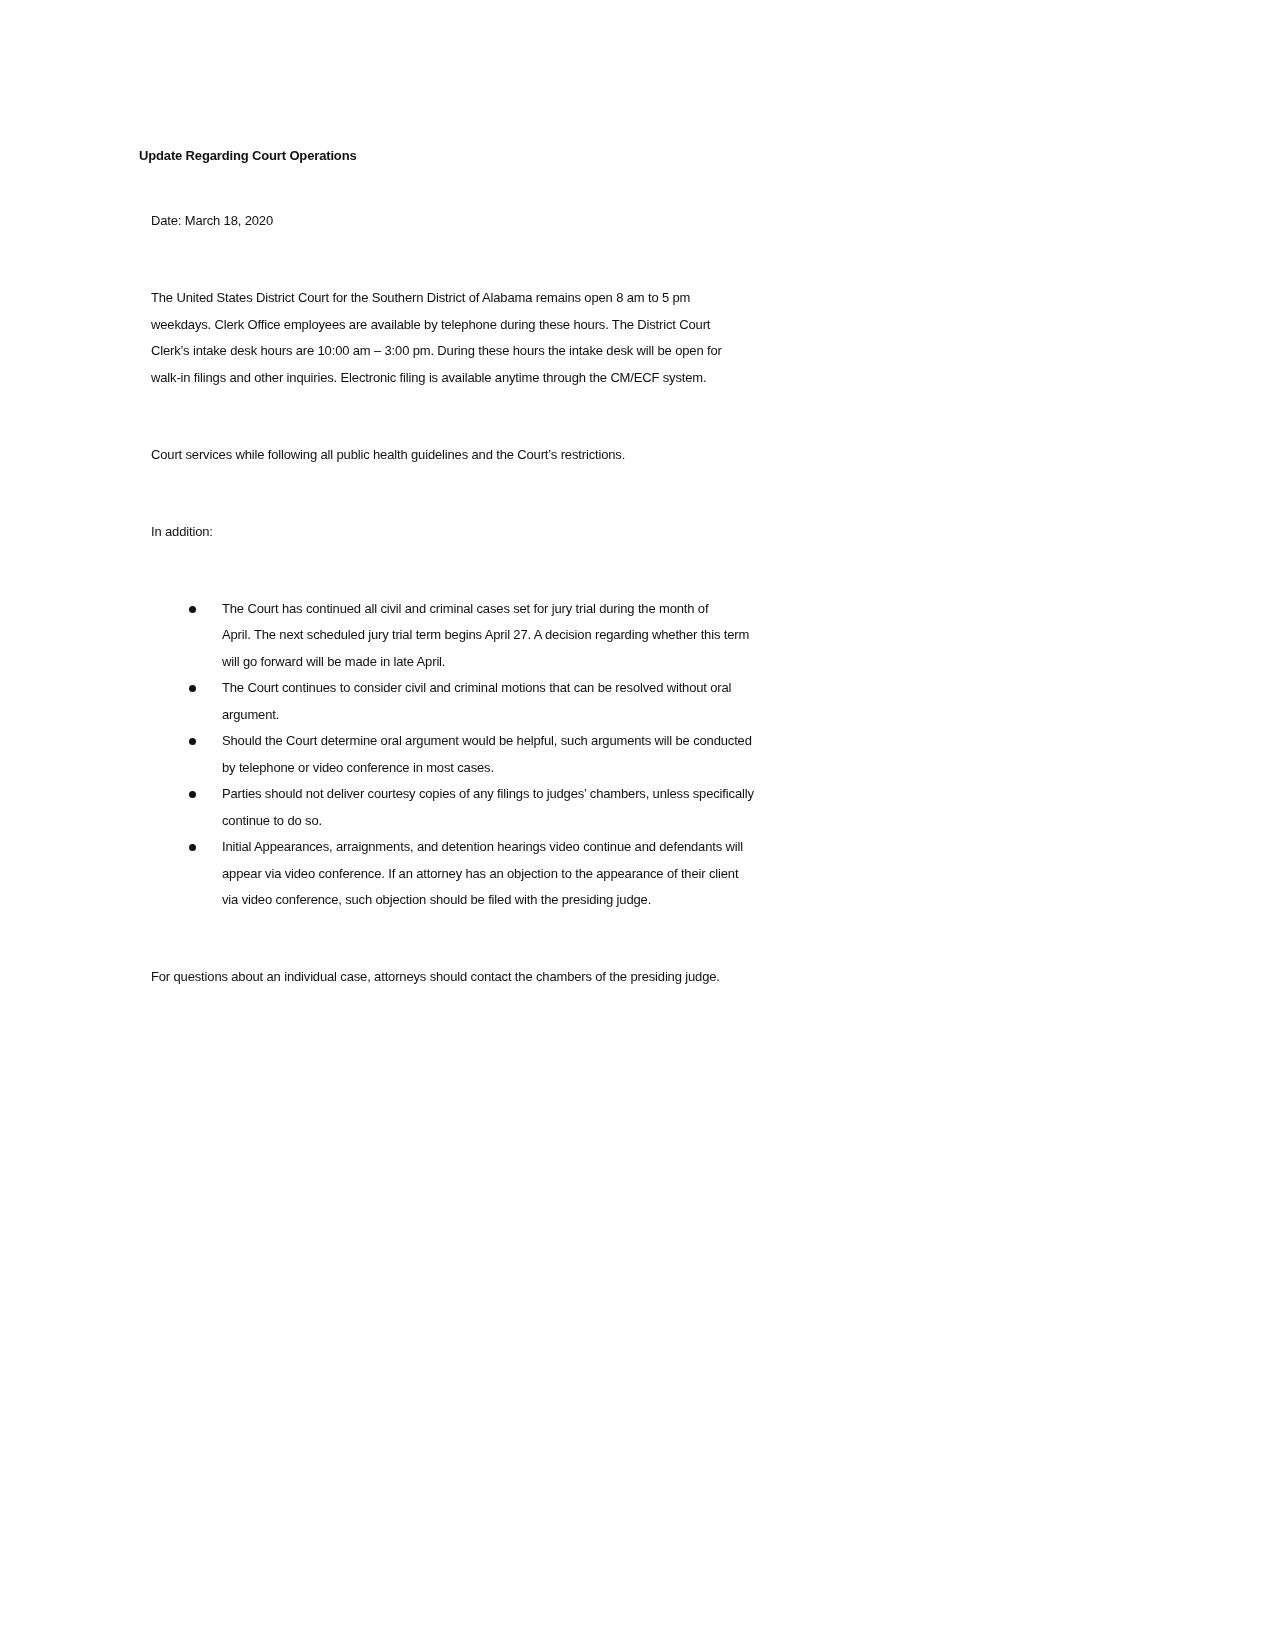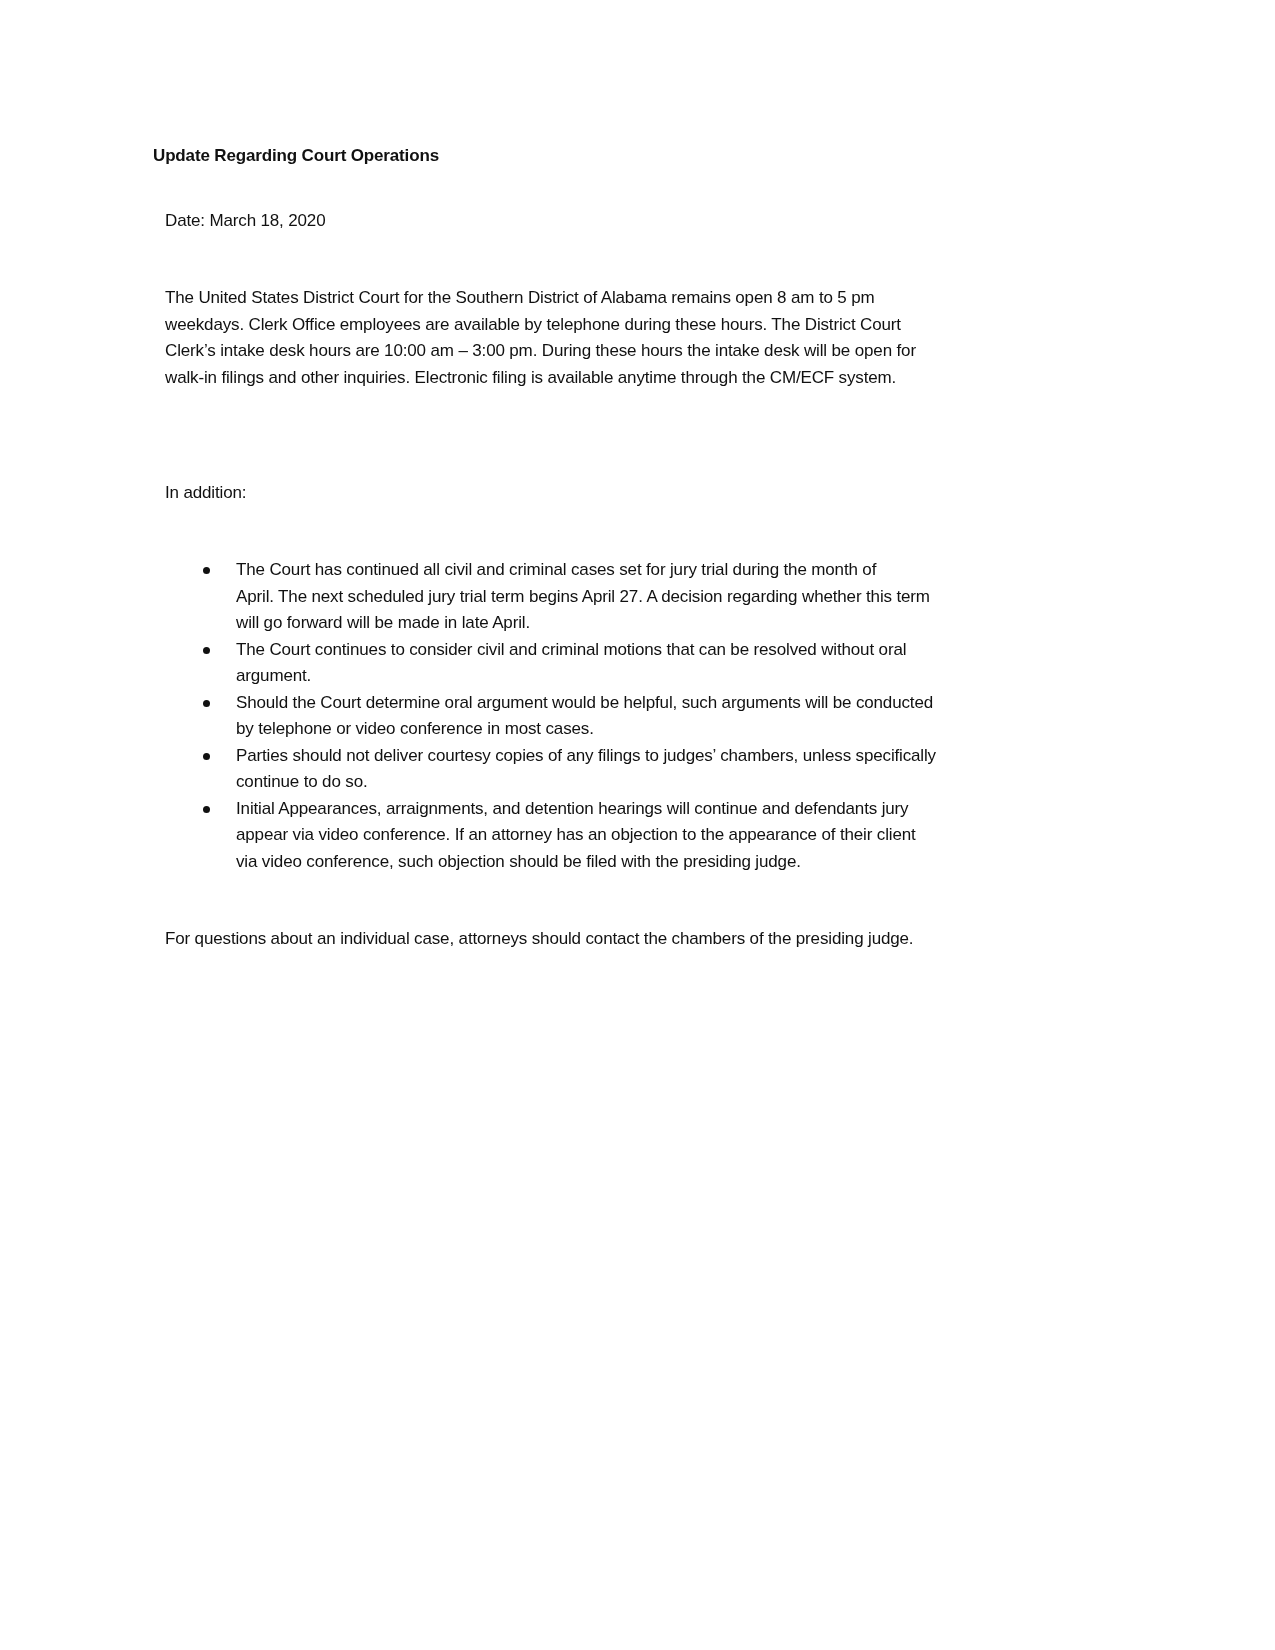--- a/index.html
+++ b/index.html
@@ -10,24 +10,24 @@
     body {
       width: 1275px;
       height: 1650px;
       position: relative;
       overflow: hidden;
       font-family: "Liberation Sans", "DejaVu Sans", sans-serif;
       color: #111111;
     }
     .page {
       position: absolute;
-      left: 153px;
+      left: 139px;
       top: 143px;
       width: 960px;
-      font-size: 17px;
+      font-size: 13px;
       line-height: 26.5px;
       letter-spacing: -0.15px;
     }
     .title {
       font-weight: bold;
       margin: 0;
     }
     .para {
       margin: 12px;
     }
@@ -69,20 +69,21 @@
 
   <p class="para">
     <span class="line">The United States District Court for the Southern District of Alabama remains open 8 am to 5 pm</span>
     <span class="line">weekdays.  Clerk Office employees are available by telephone during these hours.  The District Court</span>
     <span class="line">Clerk’s intake desk hours are 10:00 am – 3:00 pm.  During these hours the intake desk will be open for</span>
     <span class="line">walk-in filings and other inquiries.  Electronic filing is available anytime through the CM/ECF system.</span>
   </p>
   <div class="gap"></div>
 
   <p class="para">
+    <span class="line">Court services while following all public health guidelines and the Court’s restrictions.</span>
   </p>
   <div class="gap"></div>
 
   <p class="para">In addition:</p>
   <div class="gap"></div>
 
   <ul class="bullets">
     <li>
       <span class="bullet-dot"></span>
       <span class="line">The Court has continued all civil and criminal cases set for jury trial during the month of</span>
@@ -99,21 +100,21 @@
       <span class="line">Should the Court determine oral argument would be helpful, such arguments will be conducted</span>
       <span class="line">by telephone or video conference in most cases.</span>
     </li>
     <li>
       <span class="bullet-dot"></span>
       <span class="line">Parties should not deliver courtesy copies of any filings to judges’ chambers, unless specifically</span>
       <span class="line">continue to do so.</span>
     </li>
     <li>
       <span class="bullet-dot"></span>
-      <span class="line">Initial Appearances, arraignments, and detention hearings will continue and defendants jury</span>
+      <span class="line">Initial Appearances, arraignments, and detention hearings video continue and defendants will</span>
       <span class="line">appear via video conference.  If an attorney has an objection to the appearance of their client</span>
       <span class="line">via video conference, such objection should be filed with the presiding judge.</span>
     </li>
   </ul>
   <div class="gap"></div>
 
   <p class="para">For questions about an individual case, attorneys should contact the chambers of the presiding judge.</p>
 </div>
 
 </body></html>

